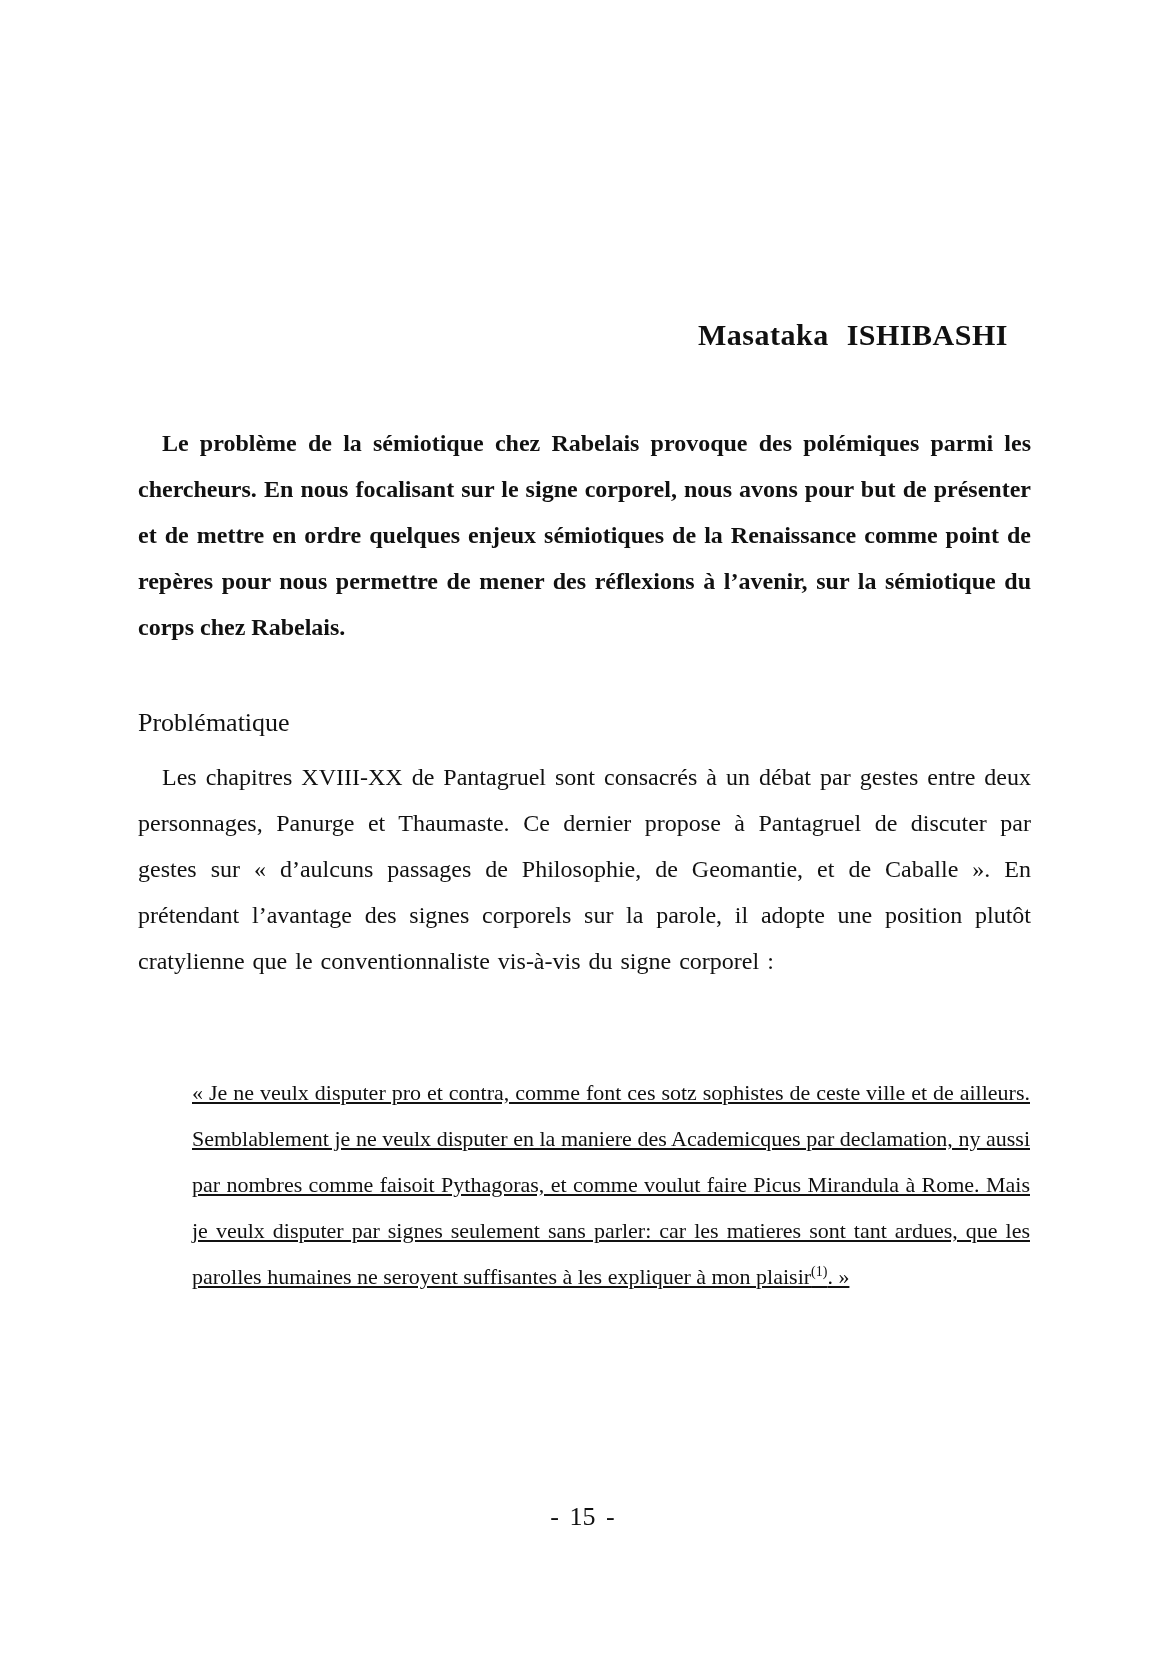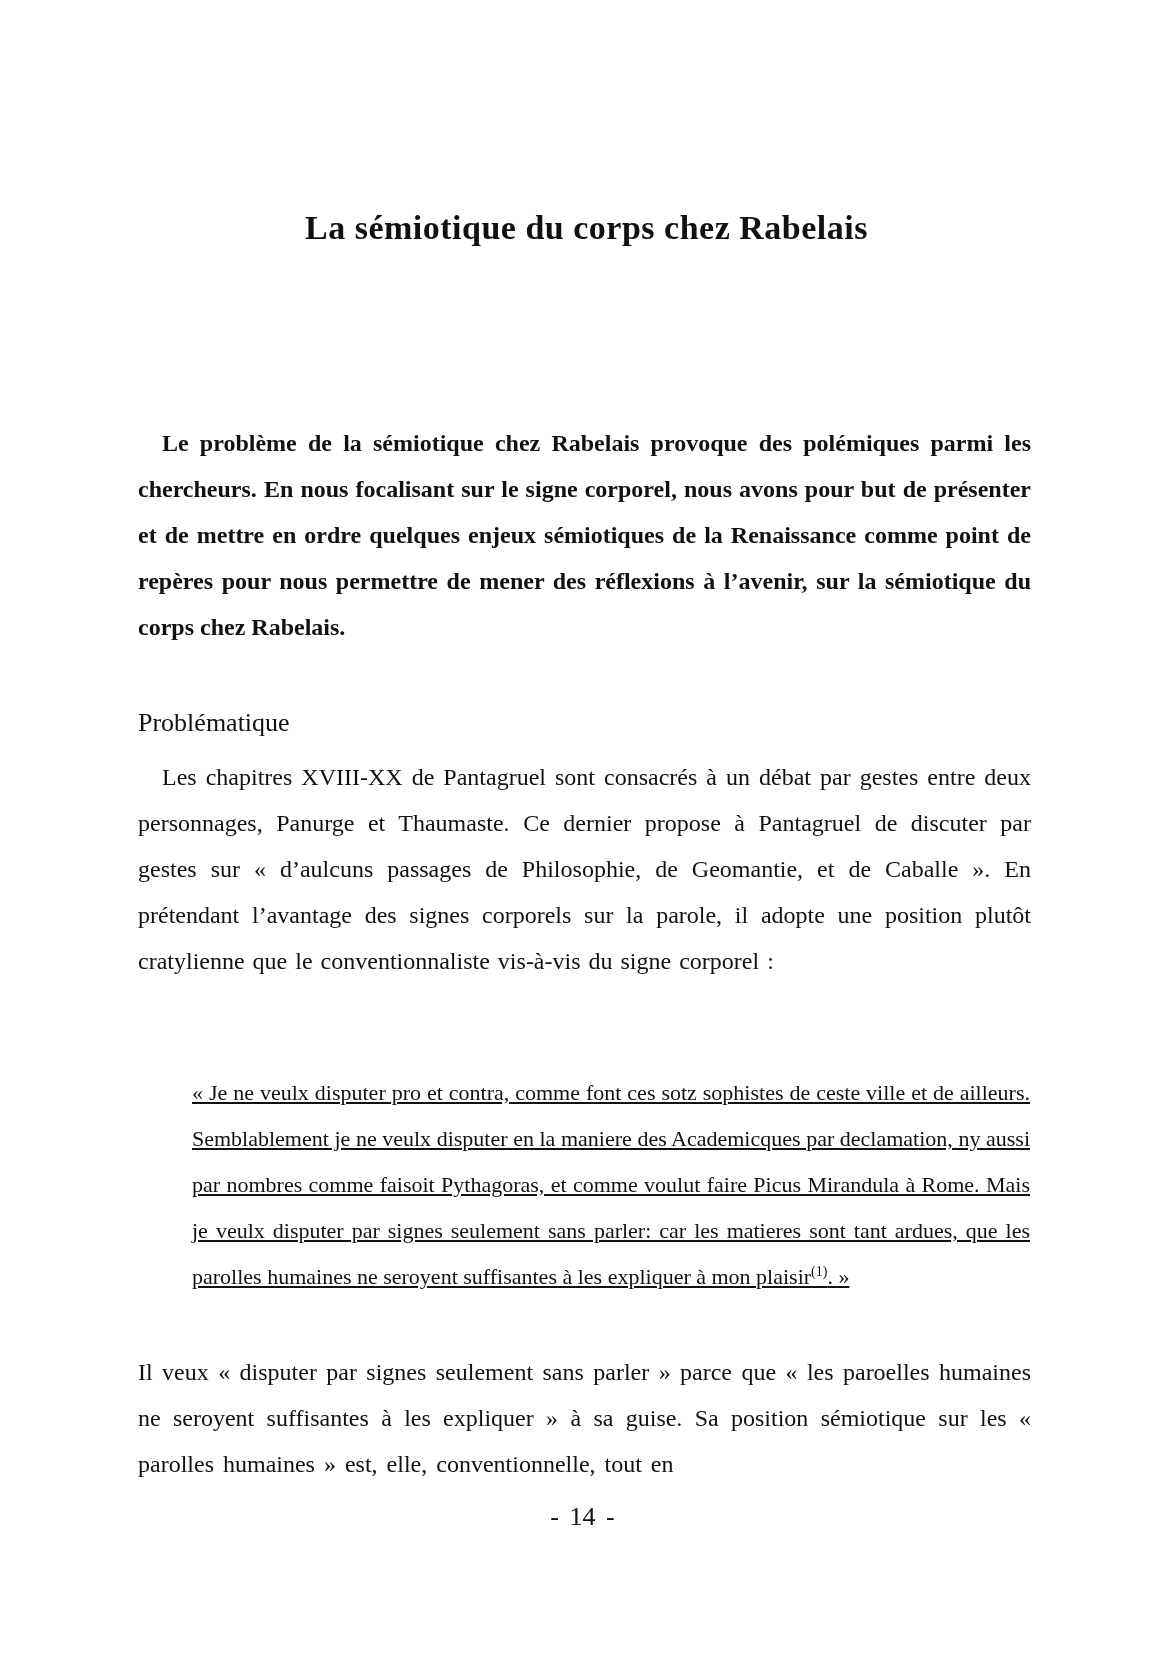--- a/index.html
+++ b/index.html
@@ -88,28 +88,27 @@
     font-size: 26px;
     word-spacing: 4px;
   }
   .italic { }
 </style>
 </head>
 <body>
 
 <div class="page">
 
-  <h1 class="abs title">La sémiotique du corps chez Rabelais</h1>
 
+  <div class="abs author">Masataka ISHIBASHI</div>
 
   <p class="abs body-text para-intro">Le problème de la sémiotique chez Rabelais provoque des polémiques parmi les chercheurs. En nous focalisant sur le signe corporel, nous avons pour but de présenter et de mettre en ordre quelques enjeux sémiotiques de la Renaissance comme point de repères pour nous permettre de mener des réflexions à l’avenir, sur la sémiotique du corps chez Rabelais.</p>
 
   <h2 class="abs heading">Problématique</h2>
 
   <p class="abs body-text para-main"><span>Les chapitres XVIII-XX de </span><span class="italic">Pantagruel</span><span> sont consacrés à un débat par gestes entre deux personnages, Panurge et Thaumaste. Ce dernier propose à Pantagruel de discuter par gestes sur « d’aulcuns passages de Philosophie, de Geomantie, et de Caballe ». En prétendant l’avantage des signes corporels sur la parole, il adopte une position plutôt cratylienne que le conventionnaliste vis-à-vis du signe corporel :</span></p>
 
   <p class="abs blockquote"><span>« Je ne veulx disputer pro et contra, comme font ces sotz sophistes de ceste ville et de ailleurs. Semblablement je ne veulx disputer en la maniere des Academicques par declamation, ny aussi par nombres comme faisoit Pythagoras, et comme voulut faire Picus Mirandula à Rome. Mais je veulx disputer par signes seulement sans parler: car les matieres sont tant ardues, que les parolles humaines ne seroyent suffisantes à les expliquer à mon plaisir</span><sup>(1)</sup><span>. »</span></p>
 
-  <p class="abs body-text para-closing">Il veux « disputer par signes seulement sans parler » parce que « les paroelles humaines ne seroyent suffisantes à les expliquer » à sa guise. Sa position sémiotique sur les « parolles humaines » est, elle, conventionnelle, tout en</p>
 
-  <div class="abs page-number">- 14 -</div>
+  <div class="abs page-number">- 15 -</div>
 
 </div>
 
 </body></html>

